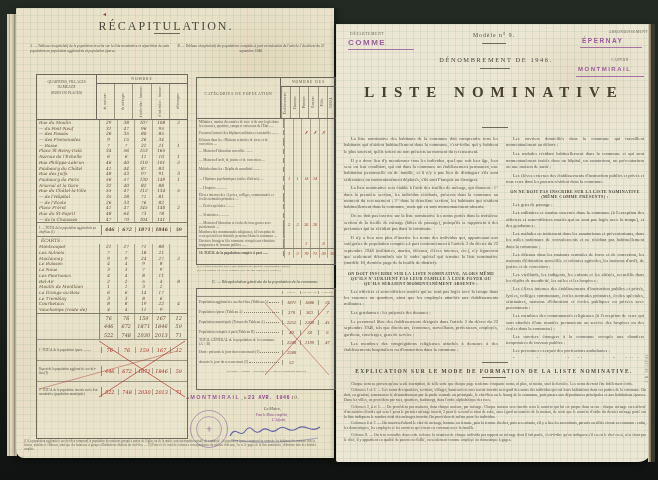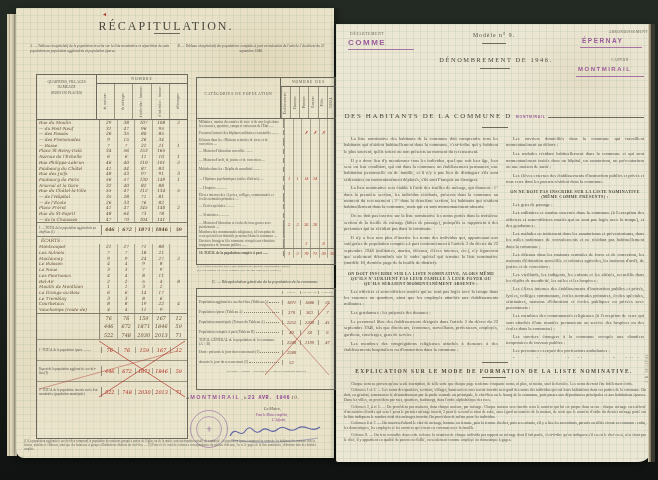--- a/index.html
+++ b/index.html
@@ -732,26 +732,22 @@
     <div class="abs stamp" style="left:246px;top:13px;font-size:6.5px;">ÉPERNAY</div>
     <div class="abs stline" style="left:244px;top:23px;width:62px;"></div>
 
     <div class="abs center" style="left:60px;top:32px;width:200px;font-size:6.4px;letter-spacing:1.6px;color:#4c483e;">DÉNOMBREMENT DE 1946.</div>
     <div class="rule" style="left:144px;top:44px;width:30px;"></div>
 
     <div class="abs" style="left:262px;top:34px;width:44px;font-size:3.3px;letter-spacing:.6px;text-align:center;color:#5c584e;">CANTON</div>
     <div class="abs stamp" style="left:242px;top:42px;font-size:6px;">MONTMIRAIL</div>
     <div class="abs stline" style="left:240px;top:52px;width:68px;"></div>
 
-
-    <div class="abs" style="left:8px;top:88px;width:300px;display:flex;align-items:baseline;justify-content:center;">
-      <span style="font-size:7px;letter-spacing:1.6px;color:#4c483e;">DES HABITANTS DE LA COMMUNE D</span>
-      <span class="stamp" style="font-size:3.4px;margin-left:4px;letter-spacing:.8px;">MONTMIRAIL</span>
-      <span style="flex:0 0 96px;border-bottom:.8px solid #6c685c;margin-left:2px;"></span>
-    </div>
+    <div class="abs center" style="left:0;top:60px;width:316px;font-size:15px;letter-spacing:7px;color:#47422f;font-weight:bold;">LISTE NOMINATIVE</div>
+
     <div class="rule" style="left:146px;top:103px;width:26px;"></div>
 
     <div class="abs" style="left:8px;top:112px;width:154px;height:222px;overflow:hidden;">
       <div>
           <p class="pp">La liste nominative des habitants de la commune doit comprendre tous les habitants qui résident habituellement dans la commune, c'est-à-dire qui y habitent le plus souvent, qu'ils soient ou non présents au moment du recensement.</p>
           <p class="pp">Il y a donc lieu d'y mentionner tous les individus, quel que soit leur âge, leur sexe ou leur condition, qui ont dans la commune un établissement permanent, une habitation personnelle ou de famille, et il n'y a pas lieu de distinguer s'ils sont sédentaires ou momentanément déplacés, s'ils sont Français ou étrangers.</p>
           <p class="pp">La liste nominative sera établie à l'aide des feuilles de ménage, qui donnent : 1° dans la première section, les individus résidants, présents dans la commune au moment du recensement ; 2° dans la deuxième section, les habitants qui résident habituellement dans la commune, mais qui en sont momentanément absents.</p>
           <p class="pp">On ne doit pas inscrire sur la liste nominative les noms portés dans la troisième section de la feuille de ménage (hôtes de passage), puisqu'ils se rapportent à des personnes qui ne résident pas dans la commune.</p>
           <p class="pp">Il n'y a lieu non plus d'inscrire les noms des individus qui, appartenant aux catégories de population comptées à part conformément à l'article 2 du décret du 22 septembre 1946 (militaires, marins, détenus, élèves internes, etc.), n'y figureront que seulement dénombrés sur le cadre spécial qui termine la liste nominative (modèle 10, dernière page de la feuille de district).</p>
         </div>

